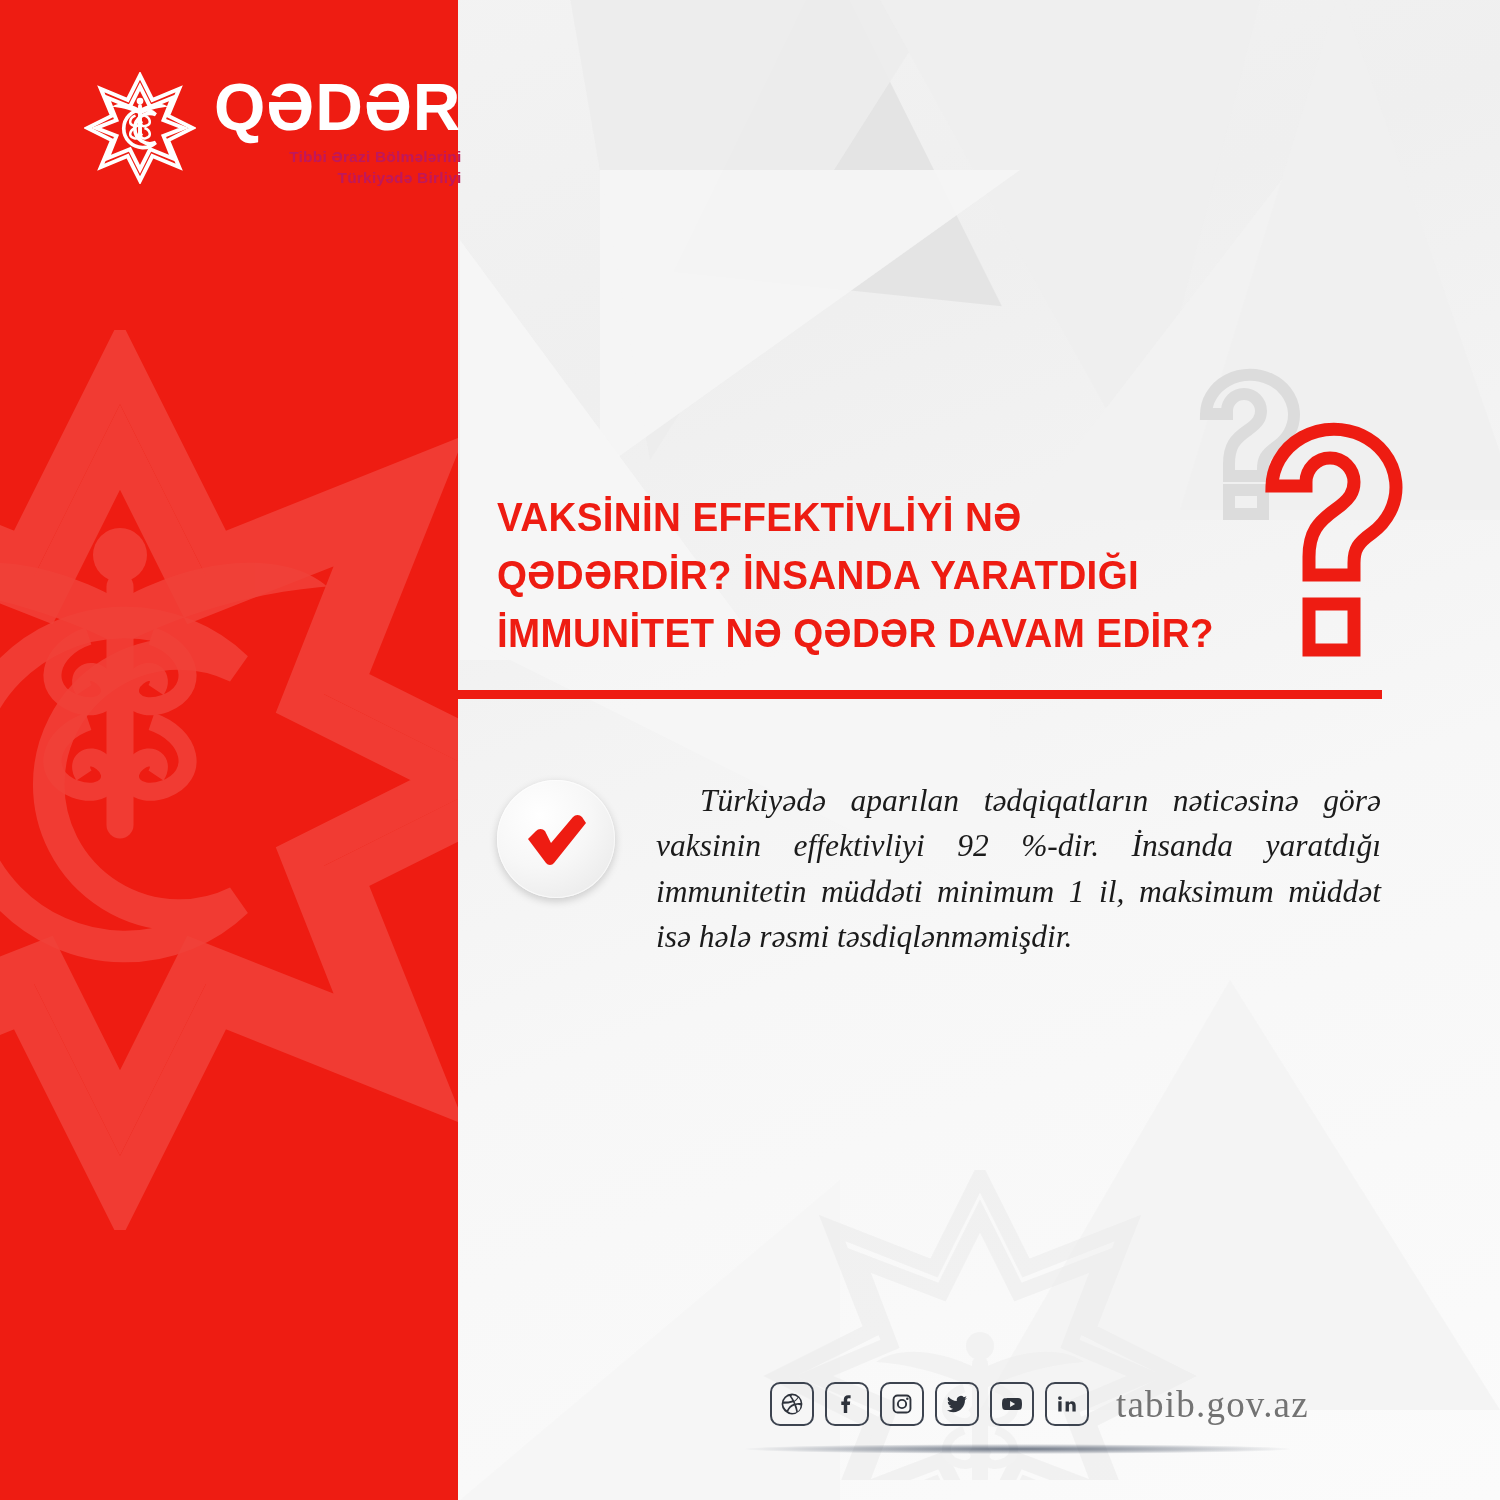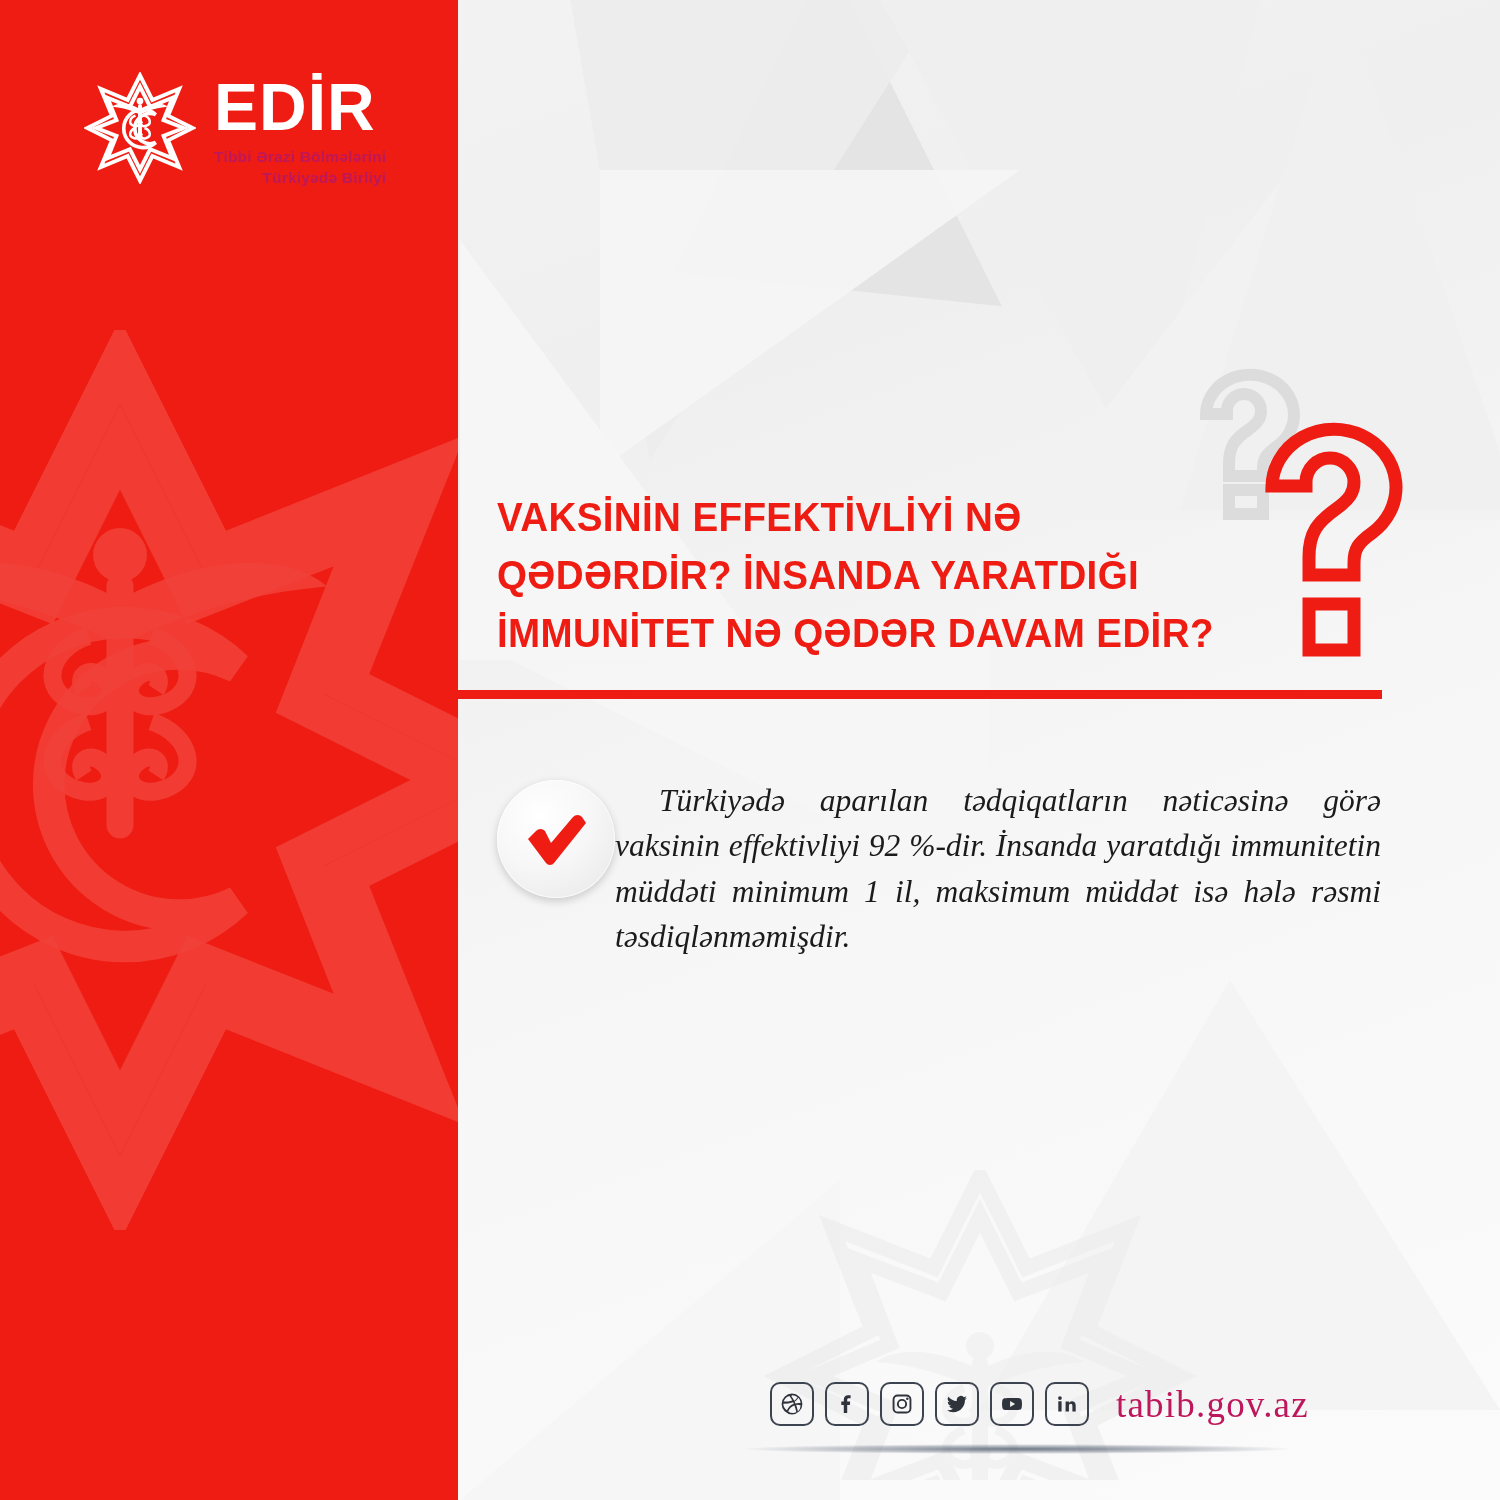--- a/index.html
+++ b/index.html
@@ -106,21 +106,21 @@
     display:flex;align-items:flex-start;gap:0;
   }
   .check-badge{
     width:118px;height:118px;border-radius:50%;flex:none;margin-top:2px;
     background:radial-gradient(circle at 36% 30%, #ffffff 0%, #f7f7f7 46%, #e6e6e6 100%);
     box-shadow:0 3px 9px rgba(0,0,0,.18), inset 0 0 0 1px rgba(255,255,255,.6);
     display:flex;align-items:center;justify-content:center;
   }
   .check-badge svg{display:block;width:76px;height:76px;}
   .body-text{
-    flex:1;
+    flex:1;margin-left:41px;
     font-family:"Liberation Serif", serif;
     font-style:italic;font-size:31.5px;line-height:1.44;color:#1b1b1b;
     text-align:justify;text-indent:44px;
     hyphens:none;
   }
 
   
   .footer-wm{
     position:absolute;left:720px;top:1170px;width:520px;height:310px;
     opacity:.55;
@@ -131,21 +131,21 @@
     display:flex;align-items:center;gap:11px;
   }
   .soc{
     width:40px;height:40px;border:2.2px solid #3d4450;border-radius:10px;
     display:flex;align-items:center;justify-content:center;flex:none;
     background:transparent;
   }
   .soc svg{display:block;width:24px;height:24px;fill:#2e333c;}
   .site{
     margin-left:16px;font-family:"Liberation Serif", serif;
-    font-size:37px;color:#be185d;letter-spacing:1.2px;white-space:nowrap;
+    font-size:37px;color:#737373;letter-spacing:1.2px;white-space:nowrap;
   }
   .foot-shadow{
     position:absolute;left:745px;top:1444px;width:545px;height:10px;
     border-radius:50%;
     background:radial-gradient(ellipse at center, rgba(60,72,92,.72) 0%, rgba(60,72,92,.30) 45%, rgba(60,72,92,0) 72%);
   }
 </style>
 </head>
 <body>
 
@@ -203,21 +203,21 @@
         </g>
         <g fill="none" stroke="#ffffff" stroke-width="4.5">
           <path d="M92 78 c-11 4 -13 15 -3 18 c8 3 12 -4 7 -8"></path>
           <path d="M108 78 c11 4 13 15 3 18 c-8 3 -12 -4 -7 -8"></path>
           <path d="M92 100 c-11 4 -13 15 -3 18 c8 3 12 -4 7 -8"></path>
           <path d="M108 100 c11 4 13 15 3 18 c-8 3 -12 -4 -7 -8"></path>
         </g>
       </svg>
     </div>
     <div class="logo-text">
-      <div class="logo-word">EDİR</div>
+      <div class="logo-word">QƏDƏR</div>
       <div class="logo-sub">
         <div>Tibbi Ərazi Bölmələrini</div>
         <div>Türkiyədə Birliyi</div>
       </div>
     </div>
   </div>
 
   <div class="qm qm-gray">
     <svg viewBox="0 0 124 158" aria-hidden="true">
       <g fill="none" stroke="#dcdcdc" stroke-width="12" stroke-linejoin="miter">

